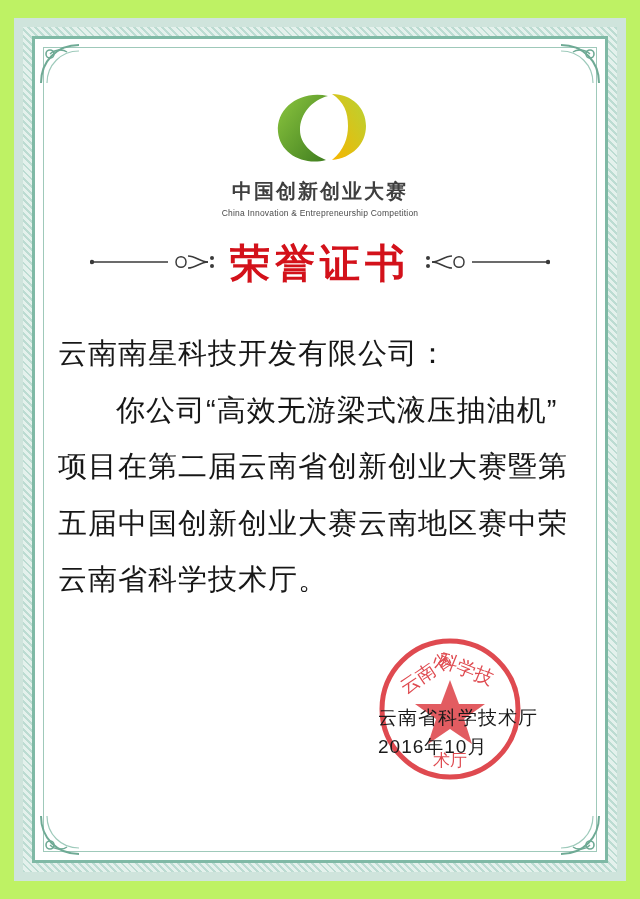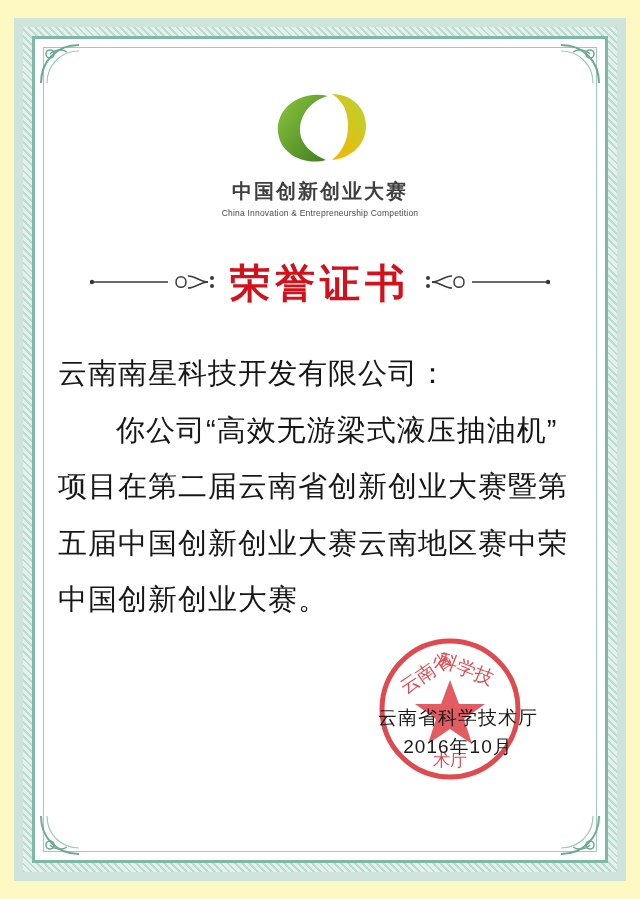--- a/index.html
+++ b/index.html
@@ -11,21 +11,21 @@
     width: 640px;
     height: 899px;
     font-family: "Liberation Sans", sans-serif;
     overflow: hidden;
   }
 
   .certificate {
     position: relative;
     width: 640px;
     height: 899px;
-    background: #fef9c3;
+    background: #bef264;
     box-sizing: border-box;
   }
 
   
   .border-outer {
     position: absolute;
     left: 14px;
     top: 18px;
     right: 14px;
     bottom: 18px;
@@ -102,21 +102,21 @@
   .logo-en {
     margin-top: 3px;
     font-size: 8.5px;
     letter-spacing: 0.2px;
     color: #4a4a4a;
     font-weight: normal;
   }
 
   
   .title-row {
-    margin-top: 38px;
+    margin-top: 18px;
     display: flex;
     align-items: center;
     justify-content: center;
     gap: 10px;
   }
   .flourish { flex: 0 0 auto; }
   .title-text {
     font-family: "Liberation Serif", serif;
     font-size: 40px;
     font-weight: bold;
@@ -136,21 +136,20 @@
     letter-spacing: 1px;
   }
   .body-line { white-space: nowrap; }
   .body-line.indent { text-indent: 2em; }
 
   
   .signature {
     position: absolute;
     right: 62px;
     bottom: 92px;
-    text-align: center;
     color: #1a1a1a;
     font-size: 19px;
     line-height: 1.5;
     letter-spacing: 1px;
   }
 
   
   .seal {
     position: absolute;
     right: 72px;
@@ -253,21 +252,21 @@
           <circle cx="122" cy="17" r="2" fill="#3a3a3a"></circle>
         </svg>
       </span>
     </div>
 
     <div class="body-text">
       <div class="body-line">云南南星科技开发有限公司：</div>
       <div class="body-line indent">你公司“高效无游梁式液压抽油机”</div>
       <div class="body-line">项目在第二届云南省创新创业大赛暨第</div>
       <div class="body-line">五届中国创新创业大赛云南地区赛中荣</div>
-      <div class="body-line">中国创新创业大赛。</div>
+      <div class="body-line">云南省科学技术厅。</div>
     </div>
 
     <div class="seal">
       <svg width="155" height="155" viewBox="0 0 155 155">
         <circle cx="77" cy="77" r="68" fill="none" stroke="#d8232a" stroke-width="5"></circle>
         <polygon points="77,48 86,72 112,72 91,87 99,112 77,97 55,112 63,87 42,72 68,72" fill="#d8232a" opacity="0.9"></polygon>
         <text x="77" y="40" font-family="'Liberation Serif',serif" font-size="19" fill="#d8232a" text-anchor="middle" transform="rotate(-34 77 77)">云南省</text>
         <text x="77" y="40" font-family="'Liberation Serif',serif" font-size="19" fill="#d8232a" text-anchor="middle" transform="rotate(22 77 77)">科学技</text>
         <text x="77" y="134" font-family="'Liberation Serif',serif" font-size="17" fill="#d8232a" text-anchor="middle">术厅</text>
       </svg>

